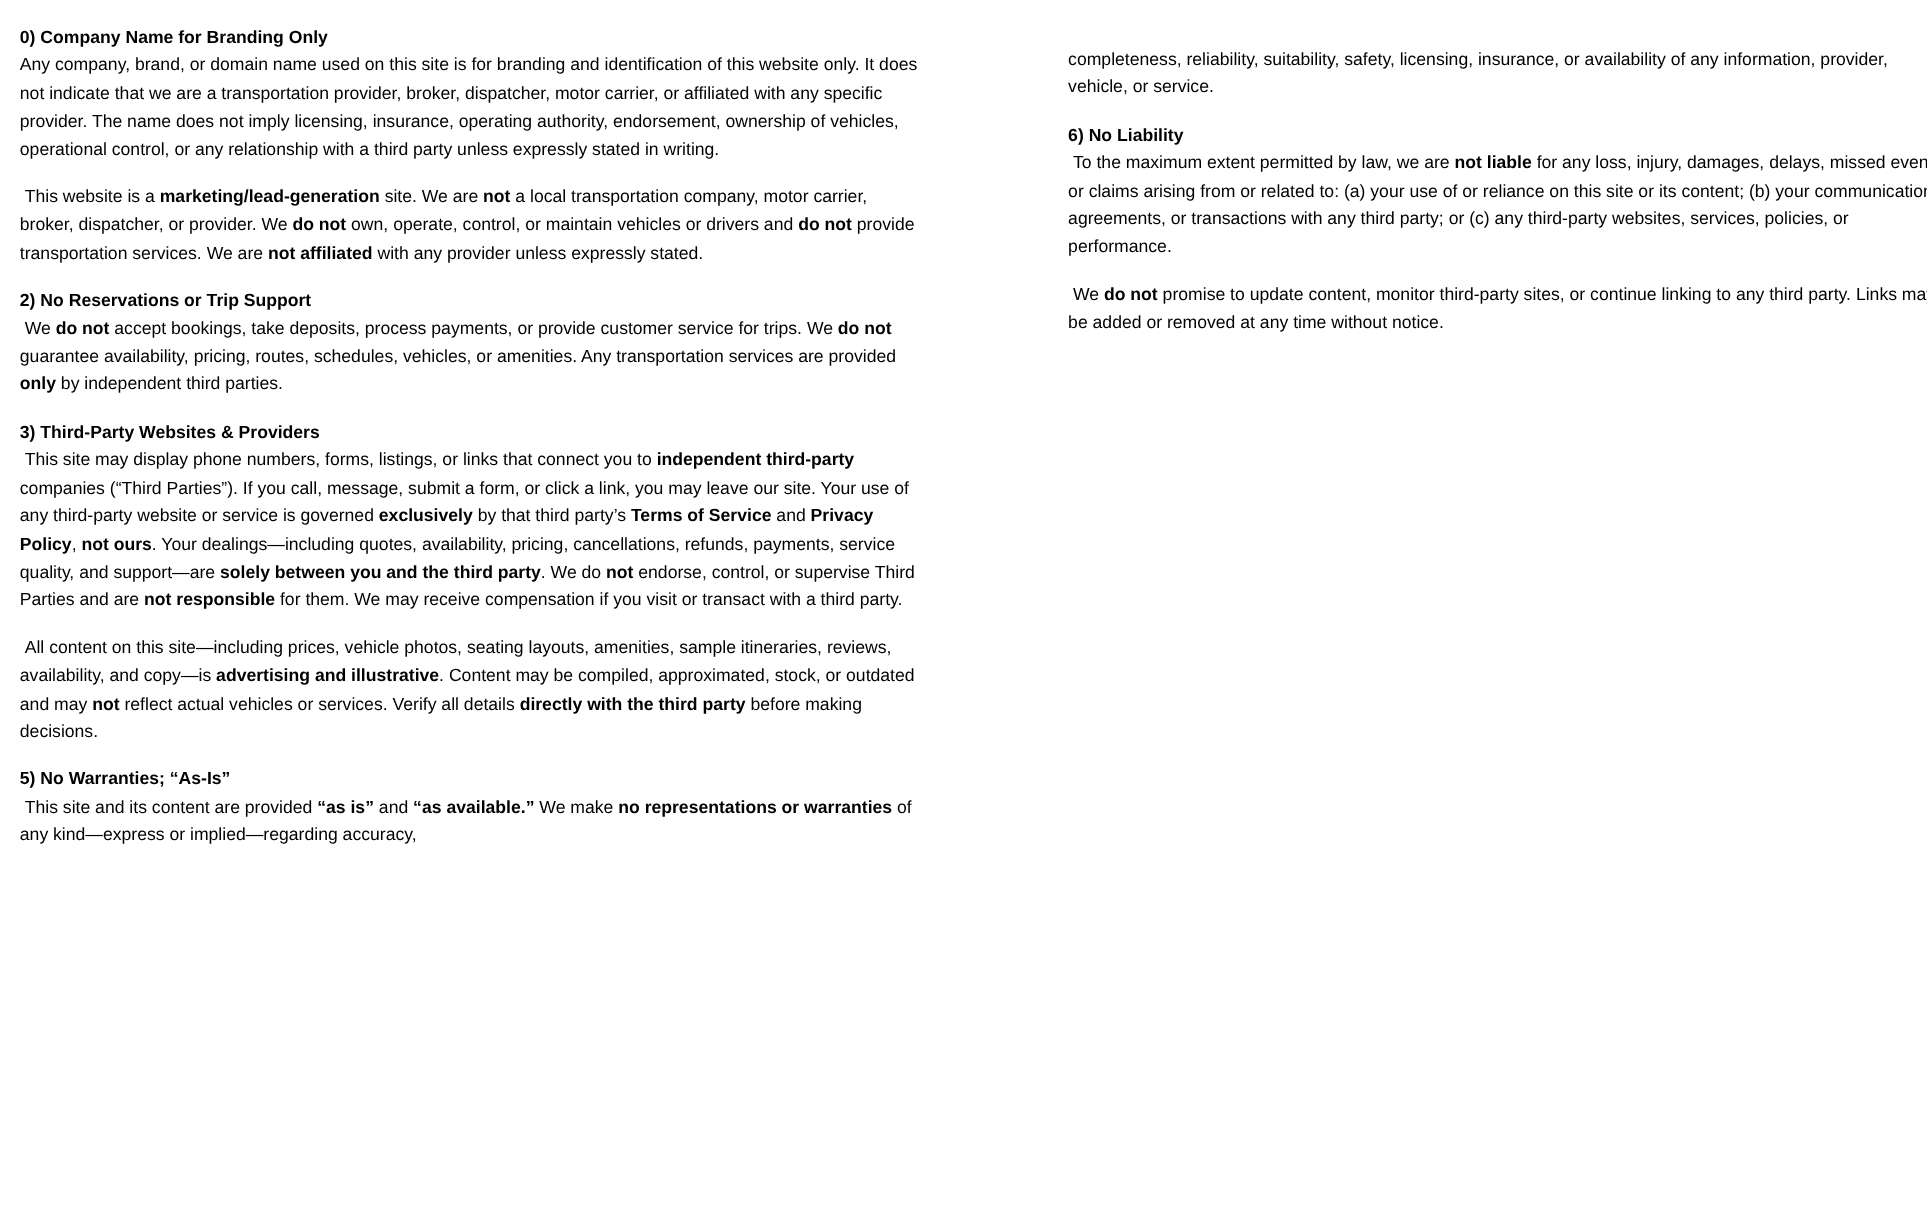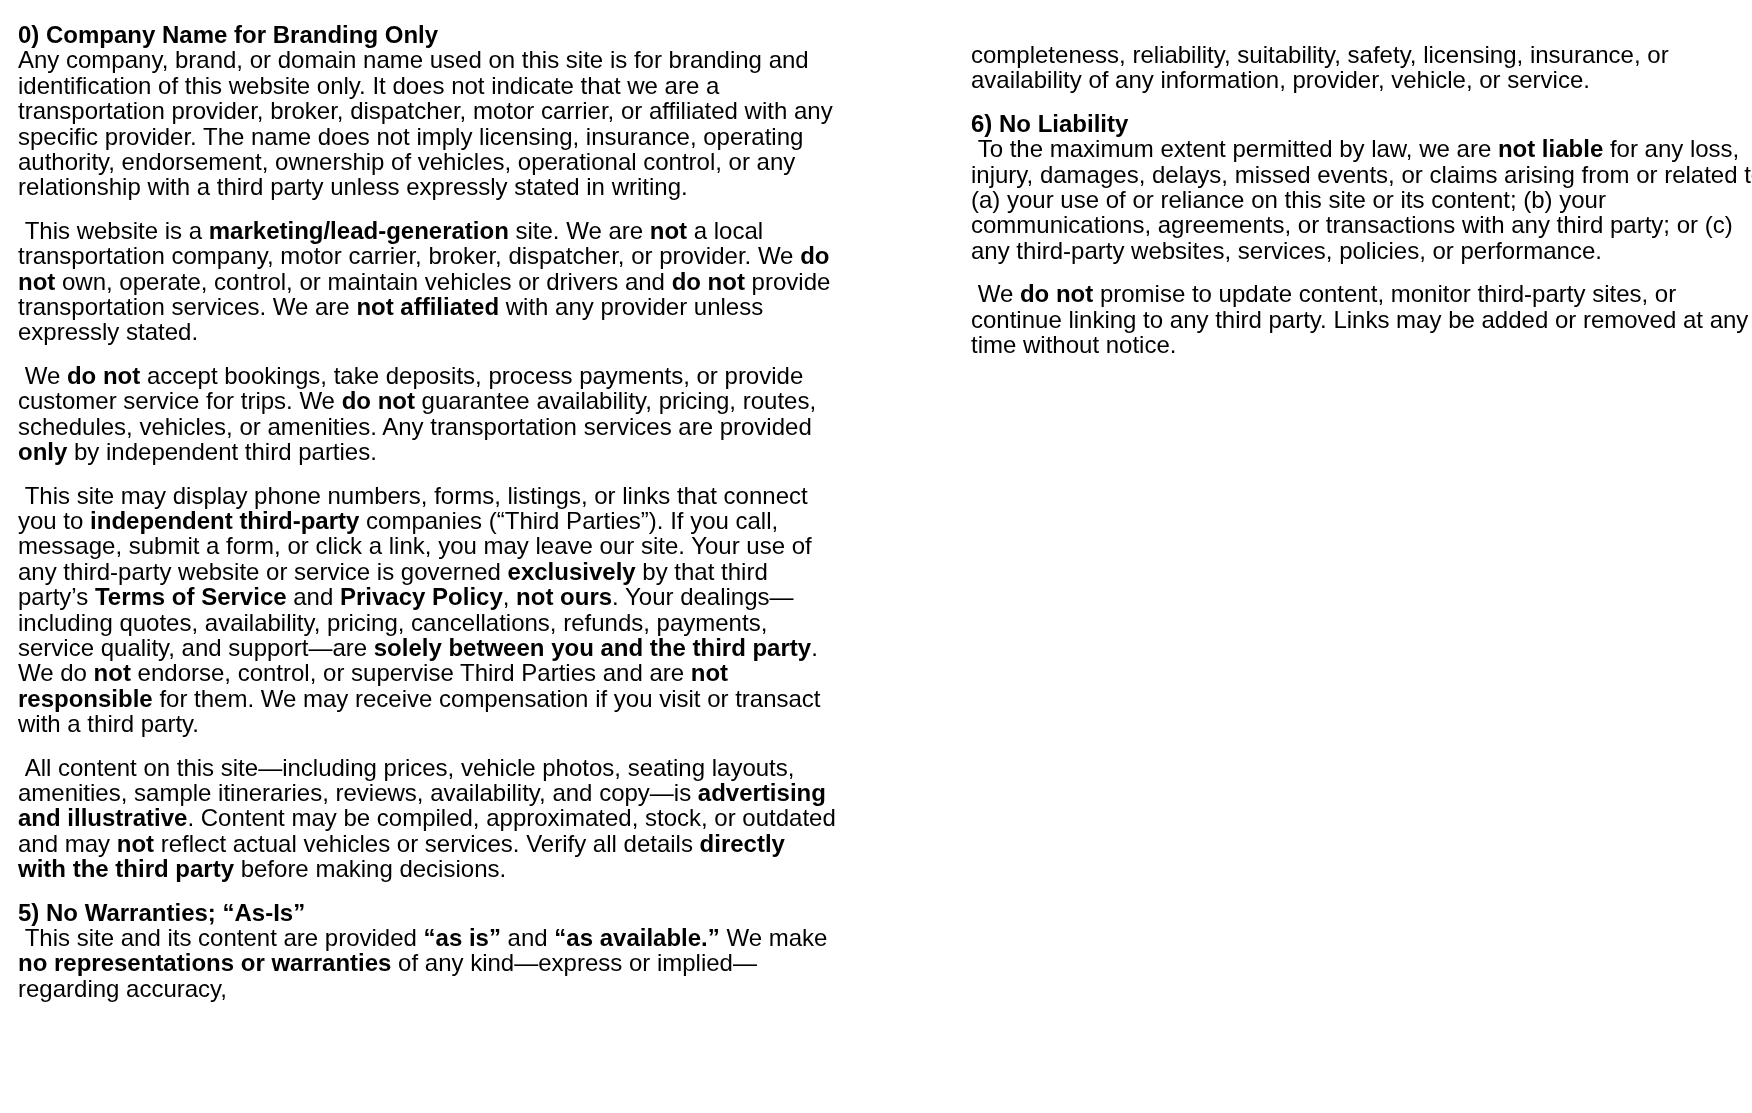--- a/index.html
+++ b/index.html
@@ -8,21 +8,21 @@
     background: #ffffff;
   }
   .page {
     position: relative;
     width: 1752px;
     height: 1113px;
     background: #ffffff;
     overflow: hidden;
     font-family: "Liberation Sans", "DejaVu Sans", sans-serif;
     color: #000000;
-    font-size: 24px;
+    font-size: 16px;
     line-height: 25.4px;
     -webkit-font-smoothing: antialiased;
   }
   .col {
     position: absolute;
     top: 0;
   }
   .col-left {
     left: 18px;
     top: 22px;
@@ -56,23 +56,25 @@
 <div class="page">
   <div class="col col-left">
       <div class="section">
         <div class="heading">0) Company Name for Branding Only</div>
         <p class="body"><span>Any company, brand, or domain name used on this site is for branding and identification of this website only. It does not indicate that we are a transportation provider, broker, dispatcher, motor carrier, or affiliated with any specific provider. The name does not imply licensing, insurance, operating authority, endorsement, ownership of vehicles, operational control, or any relationship with a third party unless expressly stated in writing.</span></p>
       </div>
       <div class="section">
         <p class="body"><span> This website is a </span><strong>marketing/lead-generation</strong><span> site. We are </span><strong>not</strong><span> a local transportation company, motor carrier, broker, dispatcher, or provider. We </span><strong>do not</strong><span> own, operate, control, or maintain vehicles or drivers and </span><strong>do not</strong><span> provide transportation services. We are </span><strong>not affiliated</strong><span> with any provider unless expressly stated.</span></p>
       </div>
       <div class="section">
+        <div class="heading">2) No Reservations or Trip Support</div>
         <p class="body"><span> We </span><strong>do not</strong><span> accept bookings, take deposits, process payments, or provide customer service for trips. We </span><strong>do not</strong><span> guarantee availability, pricing, routes, schedules, vehicles, or amenities. Any transportation services are provided </span><strong>only</strong><span> by independent third parties.</span></p>
       </div>
       <div class="section">
+        <div class="heading">3) Third-Party Websites &amp; Providers</div>
         <p class="body"><span> This site may display phone numbers, forms, listings, or links that connect you to </span><strong>independent third-party</strong><span> companies (“Third Parties”). If you call, message, submit a form, or click a link, you may leave our site. Your use of any third-party website or service is governed </span><strong>exclusively</strong><span> by that third party’s </span><strong>Terms of Service</strong><span> and </span><strong>Privacy Policy</strong><span>, </span><strong>not ours</strong><span>. Your dealings—including quotes, availability, pricing, cancellations, refunds, payments, service quality, and support—are </span><strong>solely between you and the third party</strong><span>. We do </span><strong>not</strong><span> endorse, control, or supervise Third Parties and are </span><strong>not responsible</strong><span> for them. We may receive compensation if you visit or transact with a third party.</span></p>
       </div>
       <div class="section">
         <p class="body"><span> All content on this site—including prices, vehicle photos, seating layouts, amenities, sample itineraries, reviews, availability, and copy—is </span><strong>advertising and illustrative</strong><span>. Content may be compiled, approximated, stock, or outdated and may </span><strong>not</strong><span> reflect actual vehicles or services. Verify all details </span><strong>directly with the third party</strong><span> before making decisions.</span></p>
       </div>
       <div class="section">
         <div class="heading">5) No Warranties; “As-Is”</div>
         <p class="body"><span> This site and its content are provided </span><strong>“as is”</strong><span> and </span><strong>“as available.”</strong><span> We make </span><strong>no representations or warranties</strong><span> of any kind—express or implied—regarding accuracy,</span></p>
       </div>
     </div>

